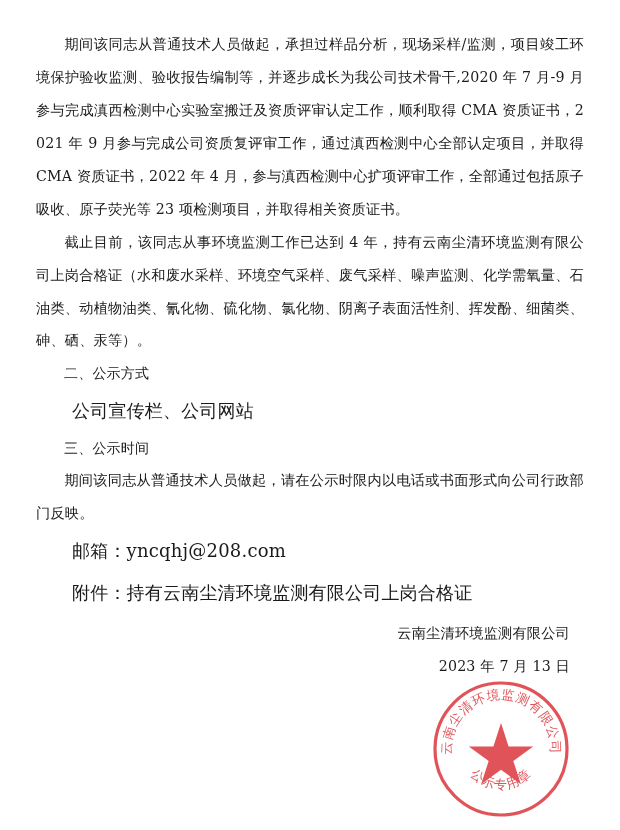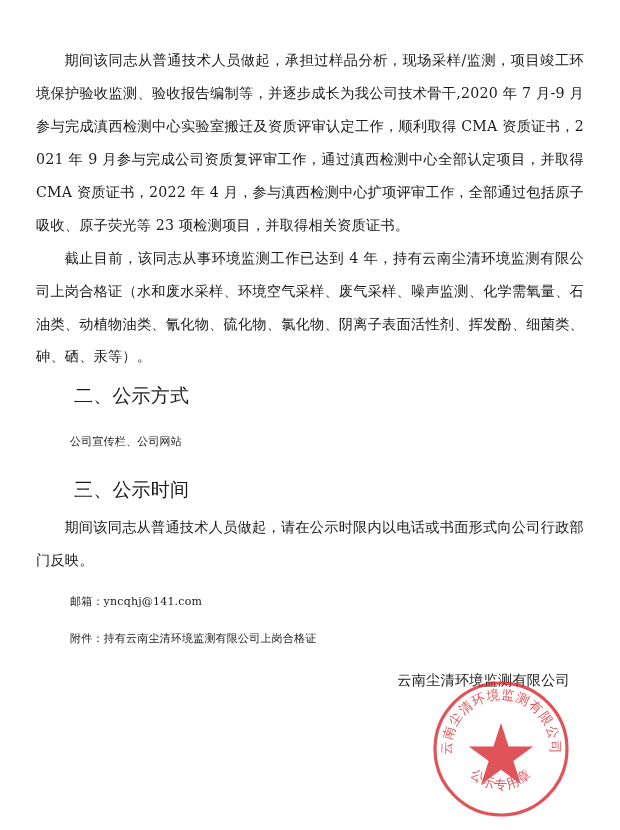--- a/index.html
+++ b/index.html
@@ -11,45 +11,45 @@
     height: 830px;
     background: #ffffff;
     font-family: "DejaVu Serif", serif;
     color: #1a1a1a;
     position: relative;
     overflow: hidden;
   }
   .page {
     position: absolute;
     inset: 0;
-    padding: 44px 36px 0 36px;
+    padding: 28px 36px 0 36px;
     box-sizing: border-box;
   }
   .para {
     font-size: 14.2px;
     line-height: 2.32;
     text-align: justify;
     text-justify: inter-ideograph;
     margin: 0 0 0 0;
     letter-spacing: 0.2px;
     text-indent: 2em;
     word-break: break-all;
   }
   .heading {
-    font-size: 19px;
+    font-size: 14px;
     line-height: 2.32;
     text-indent: 2em;
     margin: 0;
     letter-spacing: 0.2px;
   }
   .line {
-    font-size: 11px;
+    font-size: 18px;
     line-height: 2.32;
     text-indent: 2em;
-    margin: 12px;
+    margin: 0;
     letter-spacing: 0.2px;
   }
   .signature-block {
     margin-top: 4px;
     text-align: right;
     padding-right: 14px;
     position: relative;
     z-index: 3;
   }
   .signature-line {
@@ -89,25 +89,26 @@
 
   <p class="para">截止目前，该同志从事环境监测工作已达到 4 年，持有云南尘清环境监测有限公司上岗合格证（水和废水采样、环境空气采样、废气采样、噪声监测、化学需氧量、石油类、动植物油类、氰化物、硫化物、氯化物、阴离子表面活性剂、挥发酚、细菌类、砷、硒、汞等）。</p>
 
   <p class="heading">二、公示方式</p>
   <p class="line">公司宣传栏、公司网站</p>
 
   <p class="heading">三、公示时间</p>
 
   <p class="para">期间该同志从普通技术人员做起，请在公示时限内以电话或书面形式向公司行政部门反映。</p>
 
-  <p class="line">邮箱：yncqhj@141.com</p>
+  <p class="line">邮箱：yncqhj@208.com</p>
   <p class="line">附件：持有云南尘清环境监测有限公司上岗合格证</p>
 
   <div class="signature-block">
     <div class="signature-line">云南尘清环境监测有限公司</div>
+    <div class="signature-line">2023 年 7 月 13 日</div>
   </div>
 
 </div>
 
 <div class="seal">
   <svg viewBox="0 0 142 142" xmlns="http://www.w3.org/2000/svg">
     <defs>
       <path id="sealTopArc" d="M 21,71 A 50,50 0 0 1 121,71"></path>
       <path id="sealBottomArc" d="M 31,71 A 40,40 0 0 0 111,71"></path>
     </defs>

